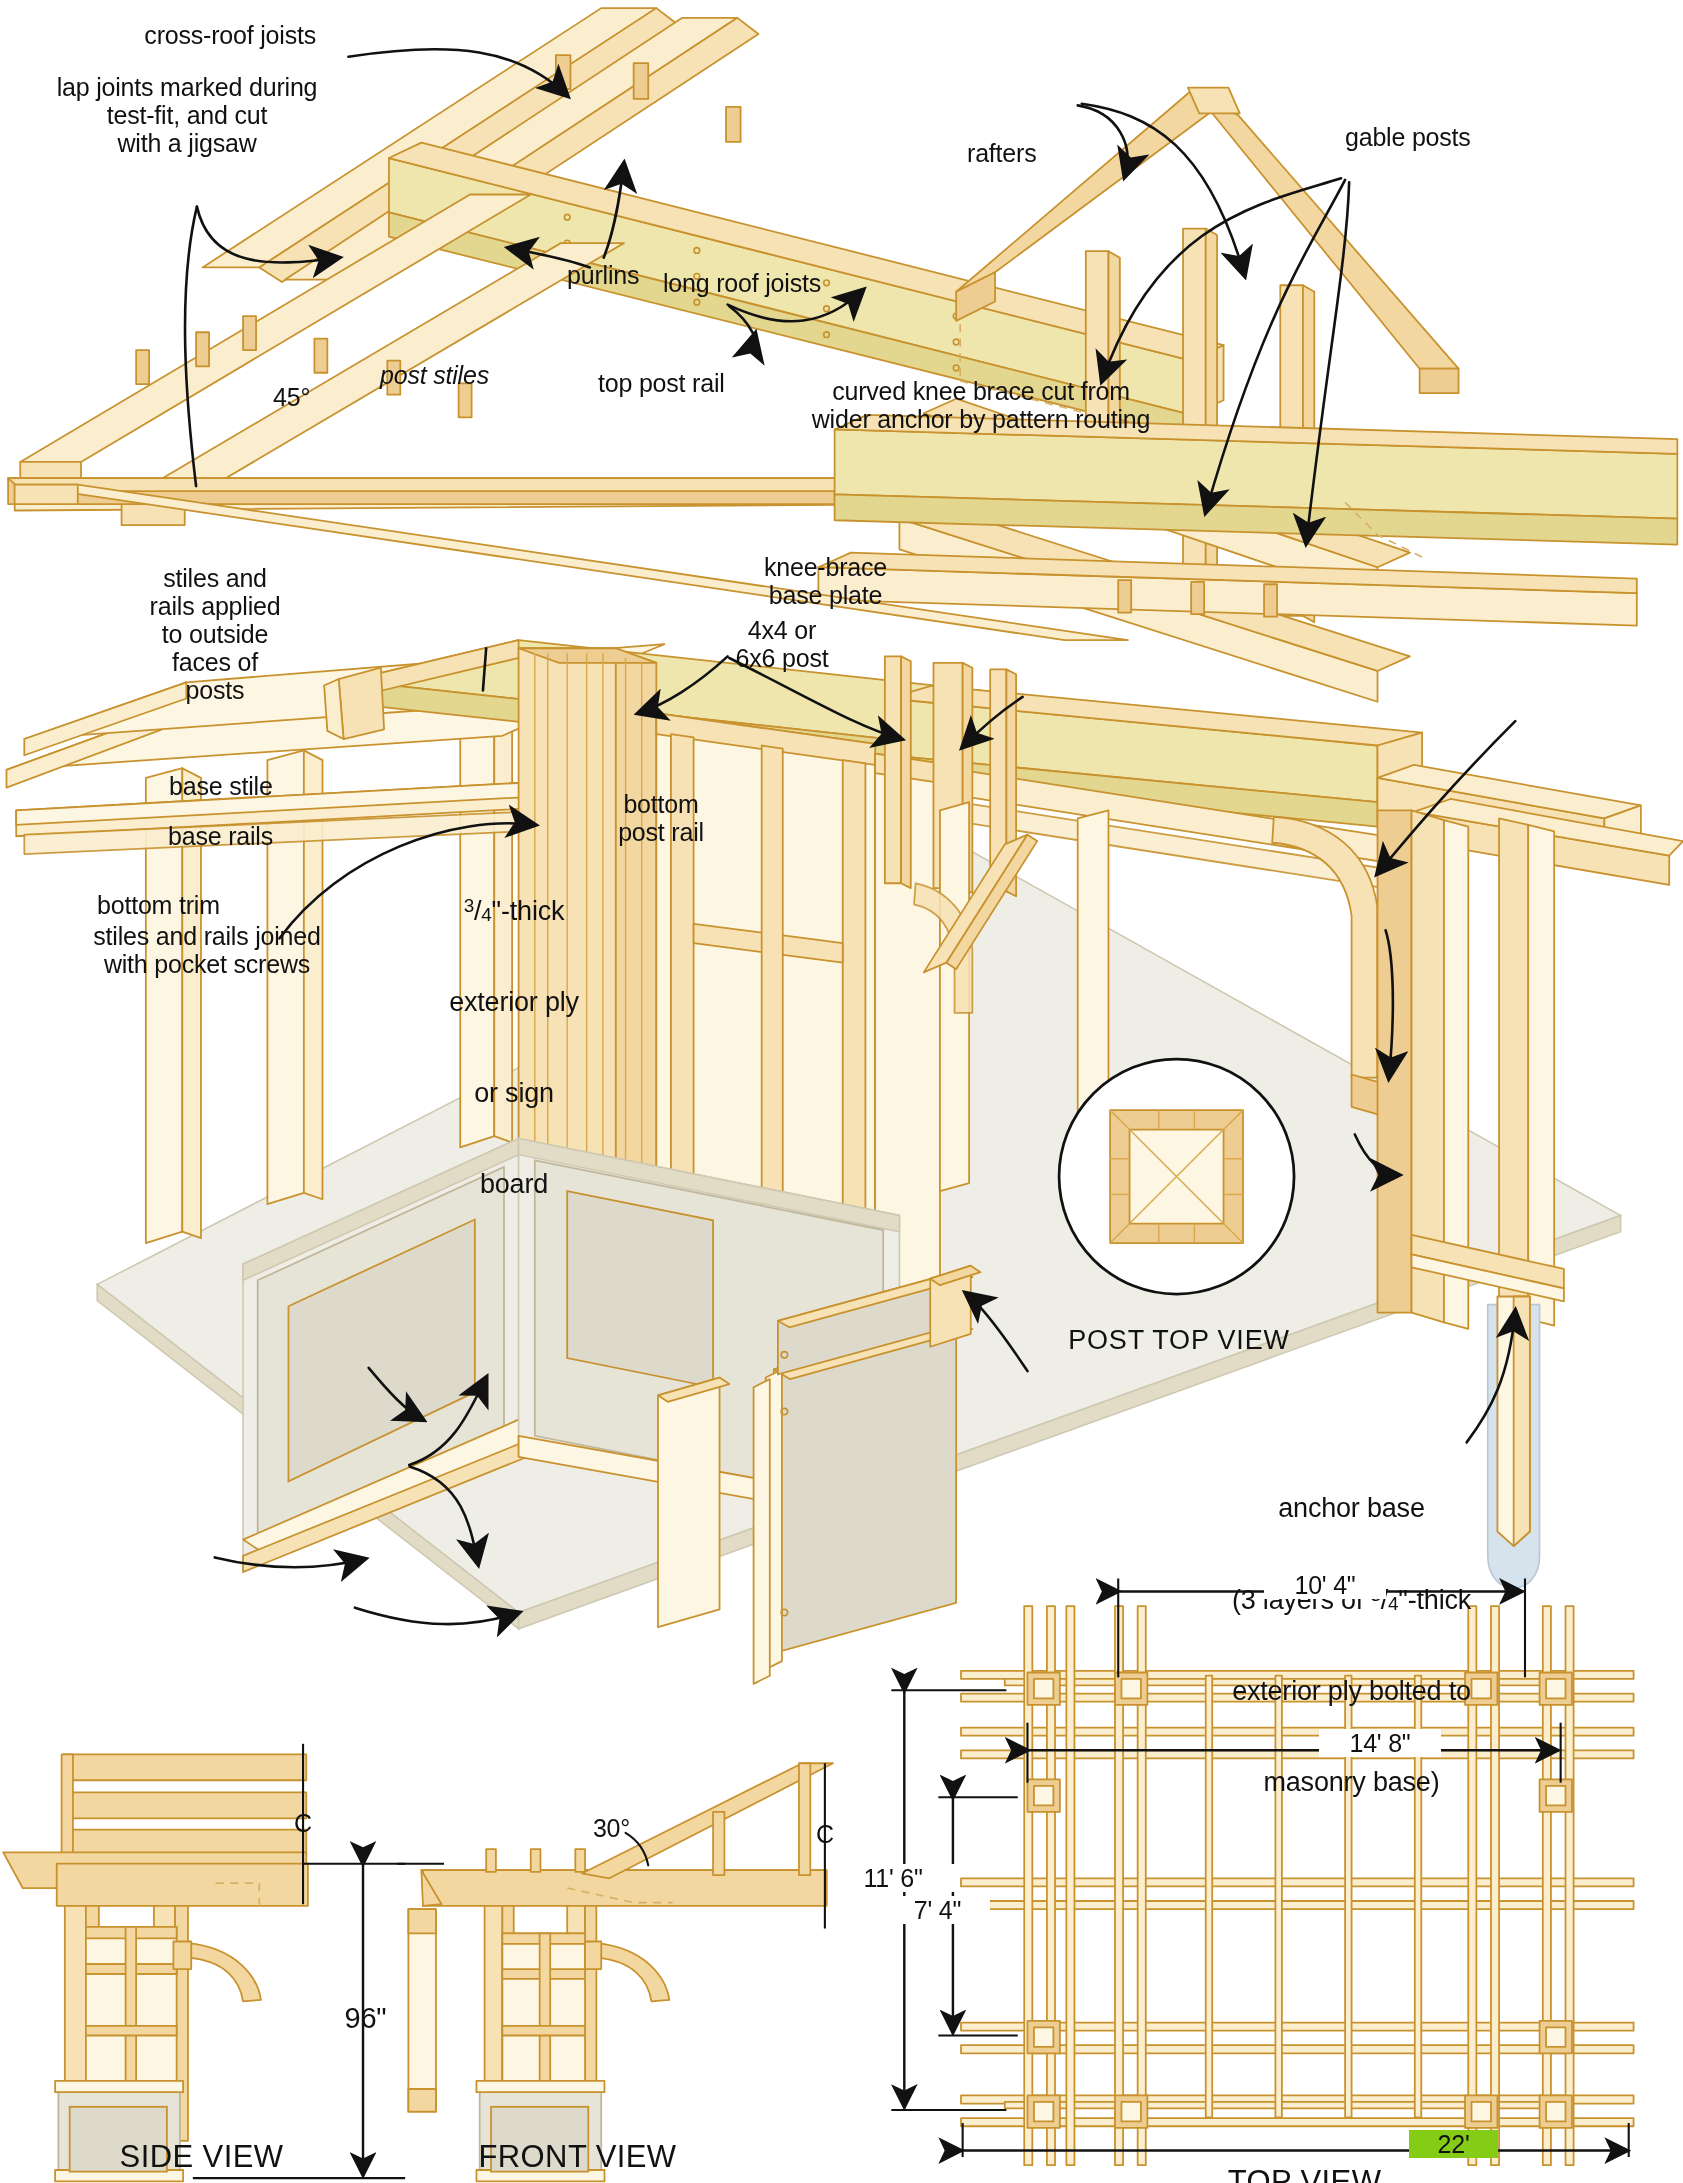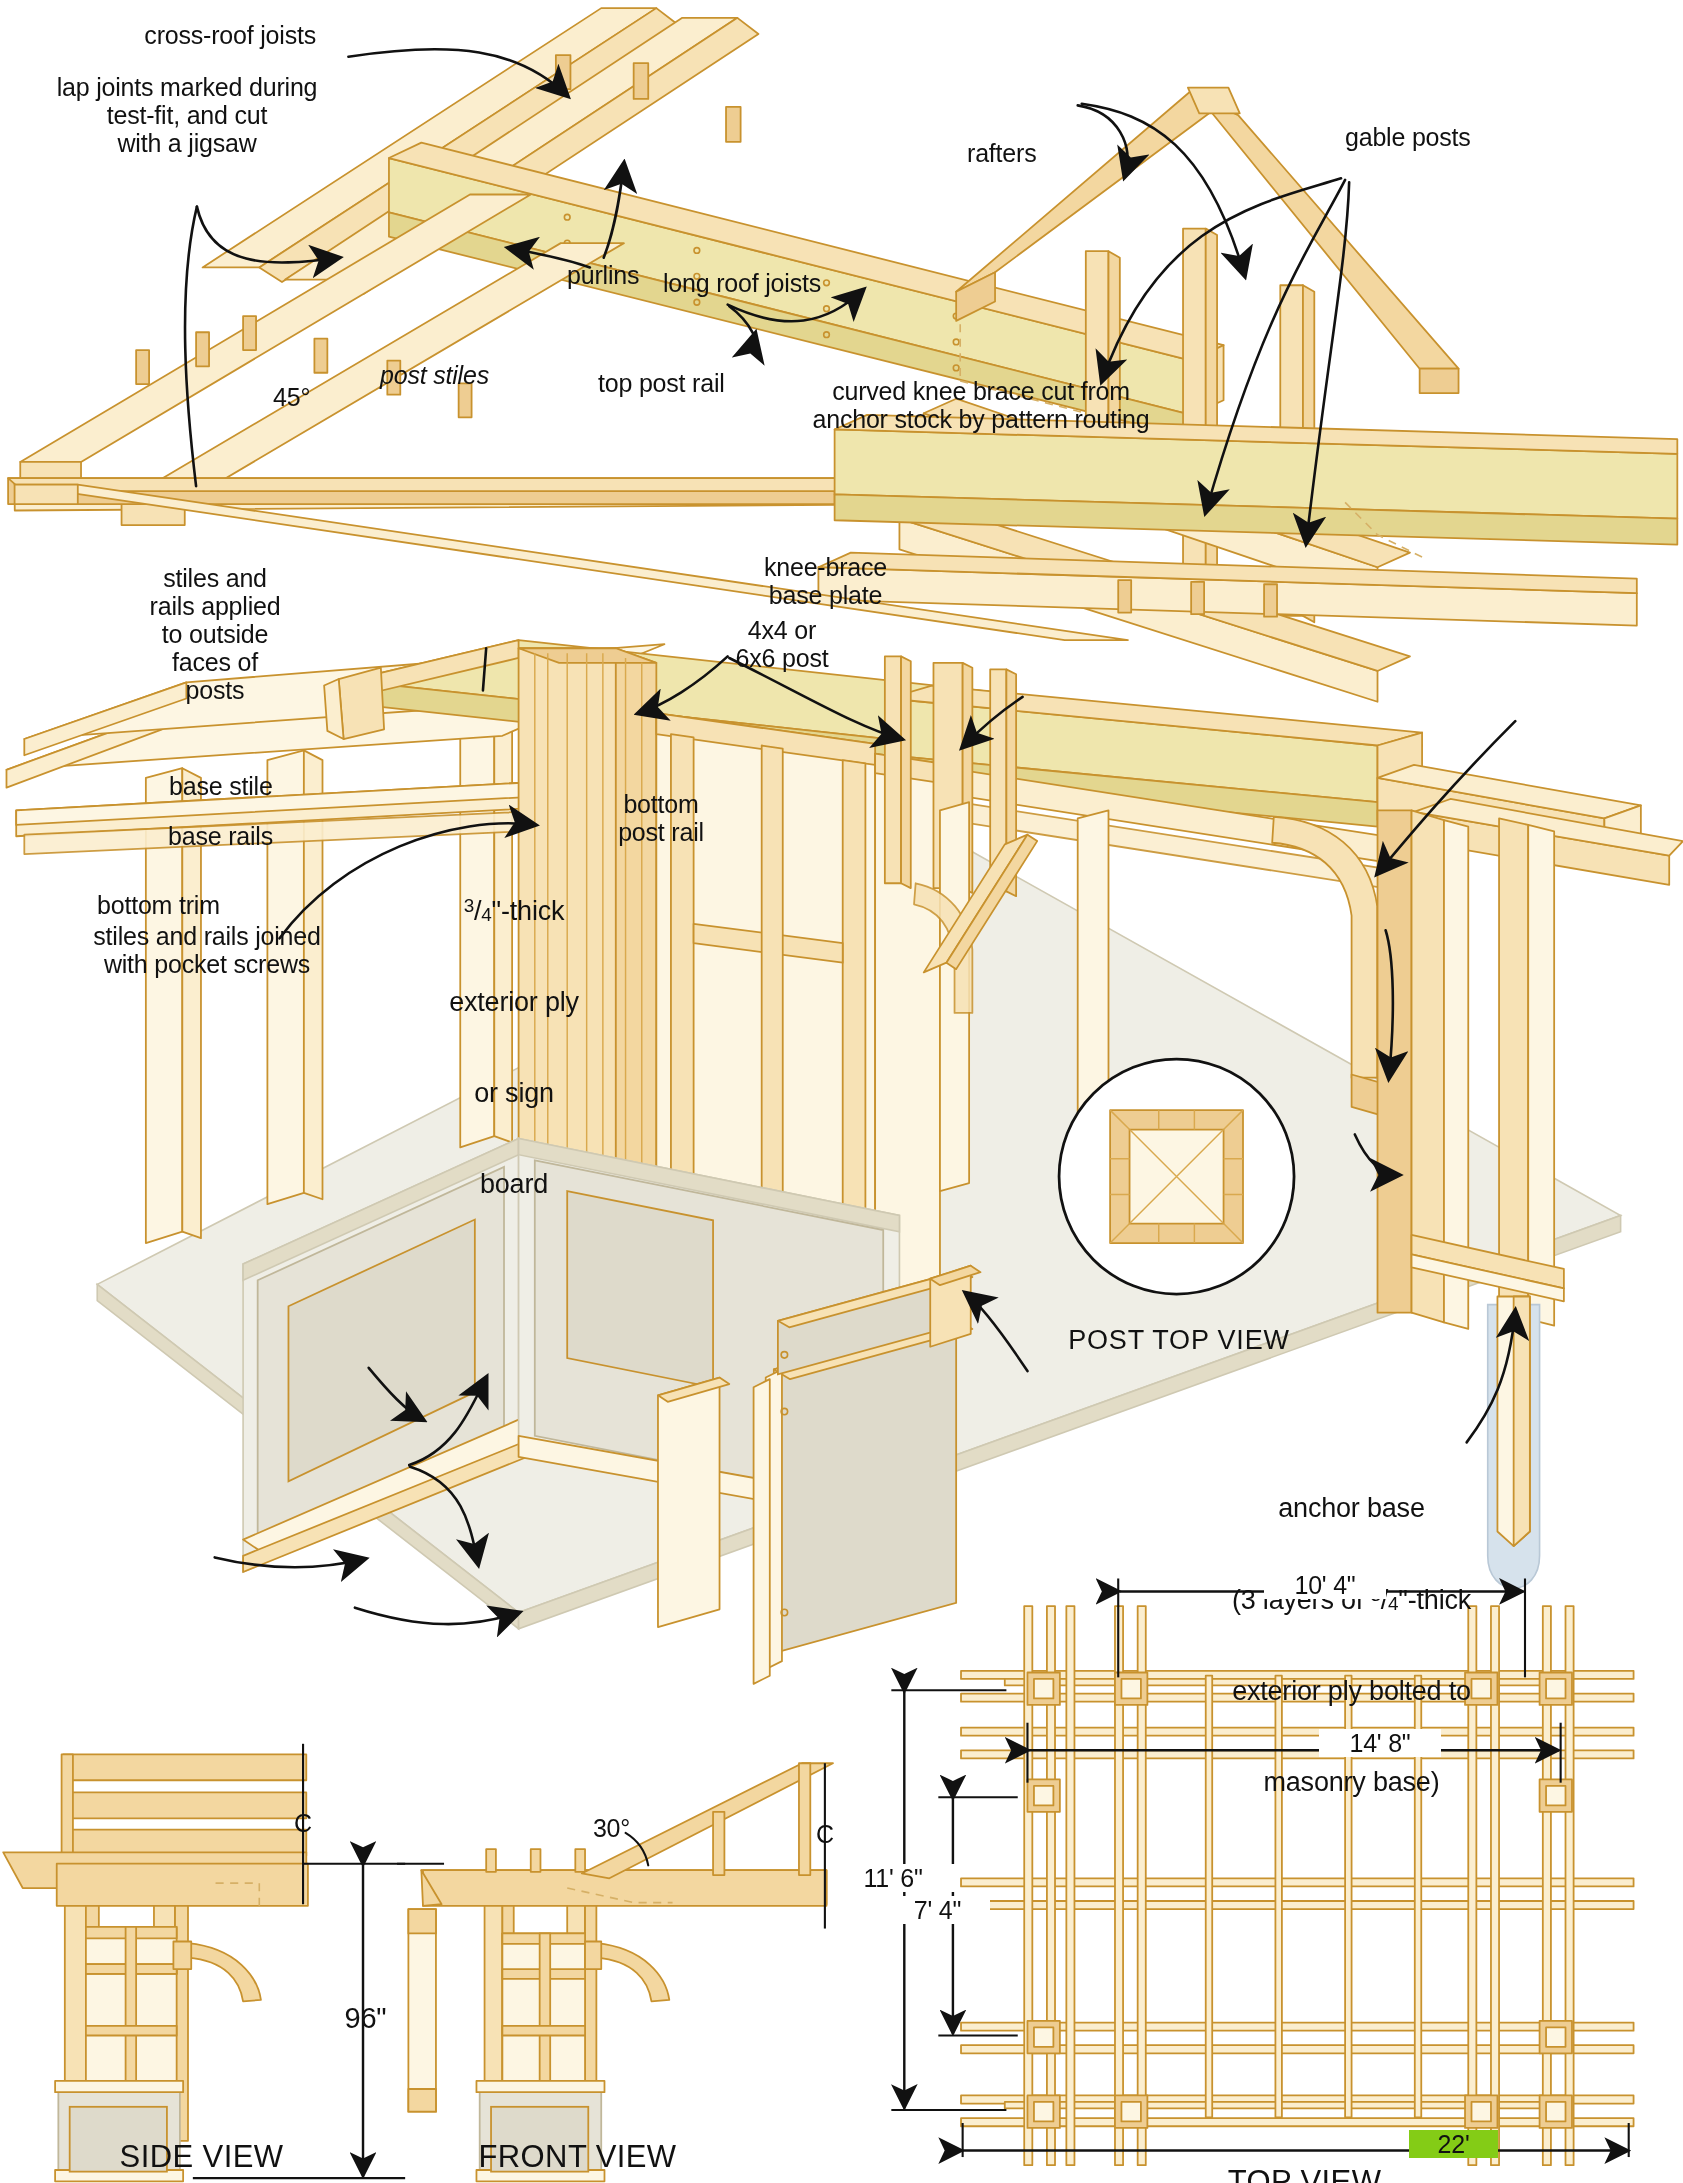--- a/index.html
+++ b/index.html
@@ -619,21 +619,21 @@
 with a jigsaw</div>
 <div class="lbl s34 l" style="left:967px;top:139px;width:162px;">rafters</div>
 <div class="lbl s34 l" style="left:1345px;top:123px;width:243px;">gable posts</div>
 <div class="lbl s34 l" style="left:567px;top:261px;width:162px;">purlins</div>
 <div class="lbl s34 l" style="left:663px;top:269px;width:243px;">long roof joists</div>
 
 <div class="lbl s34 c" style="left:313px;top:361px;width:243px;font-style:italic;">post stiles</div>
 <div class="lbl s34 l" style="left:233px;top:383px;width:89px;margin-left:40px;">45°</div>
 <div class="lbl s34 l" style="left:598px;top:369px;width:211px;">top post rail</div>
 <div class="lbl s34 c" style="left:754px;top:377px;width:454px;">curved knee brace cut from
-anchor stock by pattern routing</div>
+wider anchor by pattern routing</div>
 <div class="lbl s34 c" style="left:126px;top:564px;width:178px;">stiles and
 rails applied
 to outside
 faces of
 posts</div>
 <div class="lbl s34 c" style="left:728px;top:553px;width:195px;">knee-brace
 base plate</div>
 <div class="lbl s34 c" style="left:693px;top:616px;width:178px;">4x4 or
 6x6 post</div>
 <div class="lbl s34 l" style="left:169px;top:772px;width:178px;">base stile</div>

